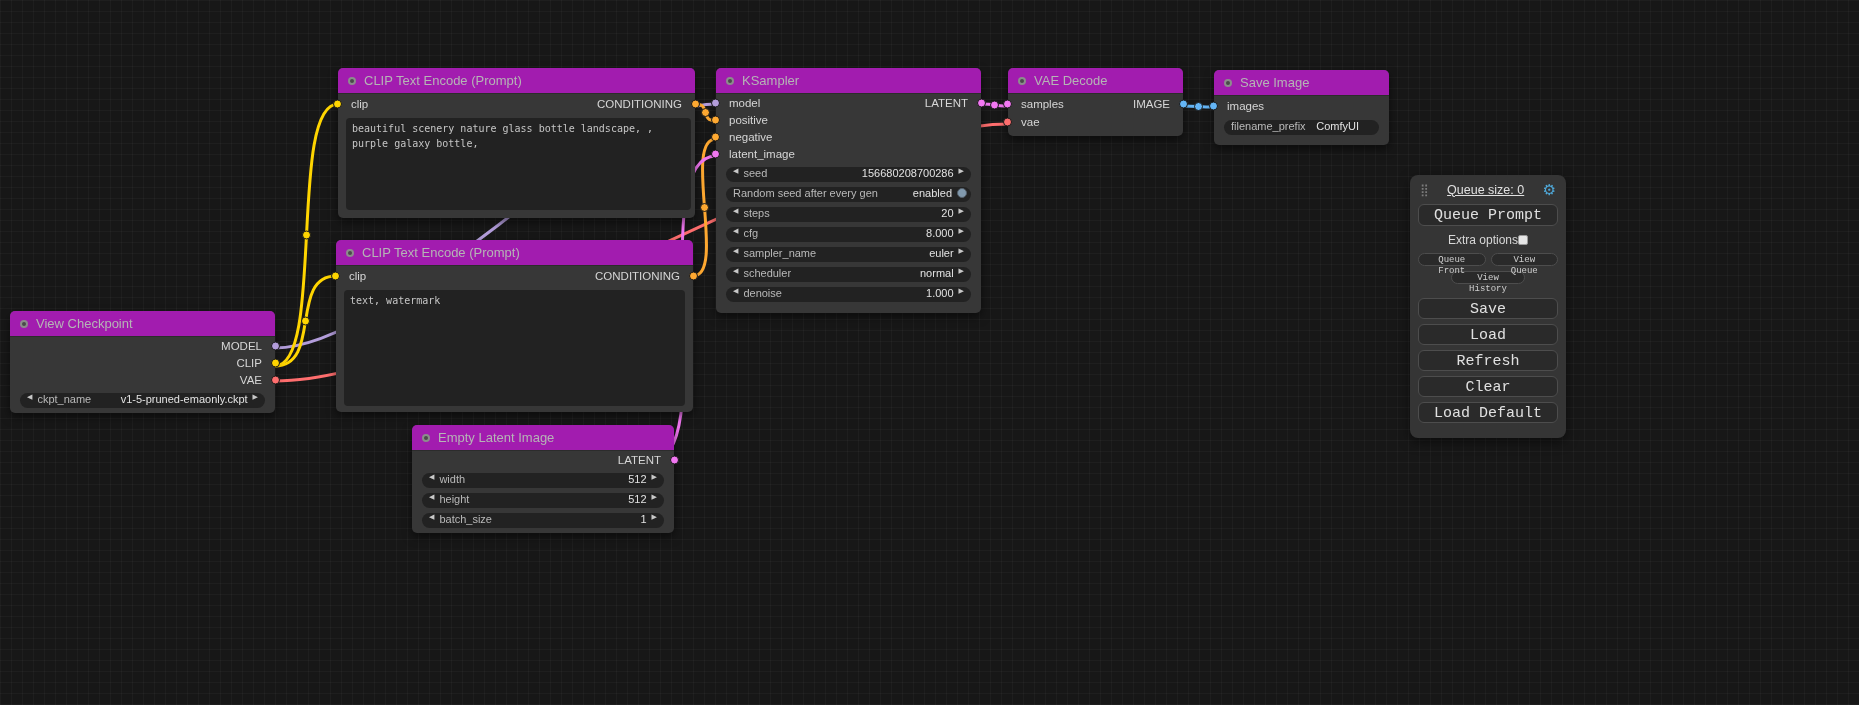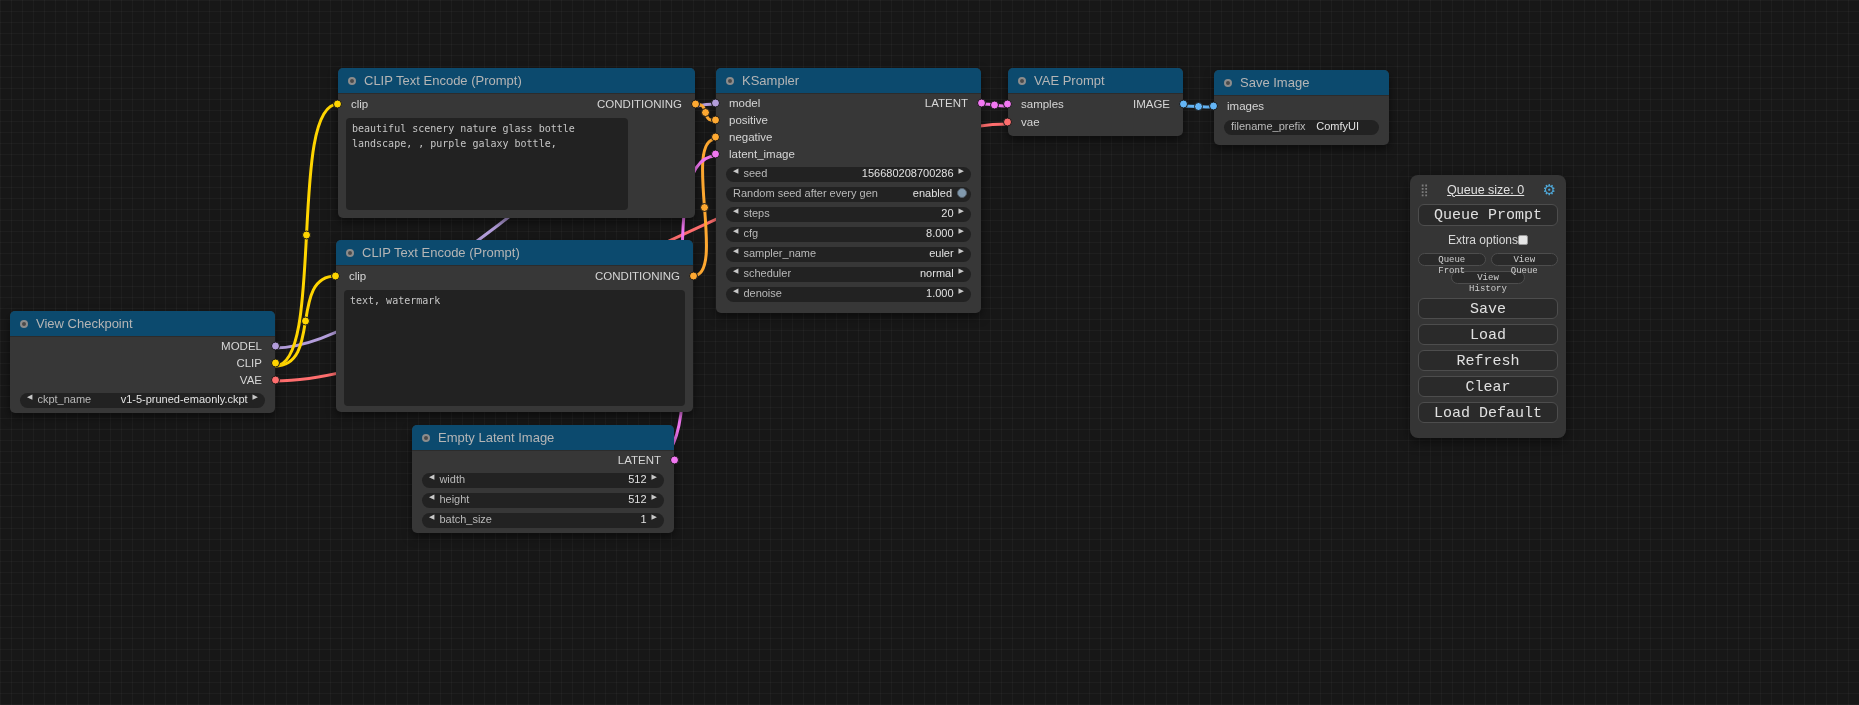--- a/index.html
+++ b/index.html
@@ -16,21 +16,21 @@
   }
   #wires { position:absolute; inset:0; z-index:1; }
   .node {
     position:absolute; z-index:2;
     background:#373737; border-radius:5px;
     box-shadow:0 4px 10px rgba(0,0,0,.5);
     color:#d0d0d0;
   }
   .node-title {
     height:26px; display:flex; align-items:center; gap:8px;
-    padding:0 10px; background:#0c4a6e; border-radius:5px 5px 0 0;
+    padding:0 10px; background:#a21caf; border-radius:5px 5px 0 0;
     color:#b5b5b5; font-size:13px; border-bottom:1px solid #2c2c2c;
   }
   .collapse-dot {
     width:8px; height:8px; border-radius:50%;
     background:#4a4a4a; border:2px solid #8c8c8c; flex:0 0 auto;
   }
   .slot-row {
     position:relative; height:17px; display:flex; align-items:center;
     font-size:11.5px; color:#d6d6d6; padding:0 13px;
   }
@@ -137,21 +137,21 @@
     <div class="node-title">
       <span class="collapse-dot"></span>
       <span>CLIP Text Encode (Prompt)</span>
     </div>
     <div class="slot-row dual">
       <span>clip</span>
       <span class="dot in" style="background-color: rgb(255, 213, 0);"></span>
       <span>CONDITIONING</span>
       <span class="dot out" style="background-color: rgb(255, 169, 49);"></span>
     </div>
-    <div class="prompt-box" style="top:50px; width:282px; height:92px;">beautiful scenery nature glass bottle landscape, , purple galaxy bottle,</div>
+    <div class="prompt-box" style="top:50px; width:345px; height:92px;">beautiful scenery nature glass bottle landscape, , purple galaxy bottle,</div>
   </div>
 
   <div class="node" style="left:336px; top:240px; width:357px; height:172px;">
     <div class="node-title">
       <span class="collapse-dot"></span>
       <span>CLIP Text Encode (Prompt)</span>
     </div>
     <div class="slot-row dual">
       <span>clip</span>
       <span class="dot in" style="background-color: rgb(255, 213, 0);"></span>
@@ -254,21 +254,21 @@
       <span class="arrow">◀</span>
       <span class="w-label">denoise</span>
       <span class="w-value">1.000</span>
       <span class="arrow">▶</span>
     </div>
   </div>
 
   <div class="node" style="left:1008px; top:68px; width:175px; height:68px; padding-top:0;">
     <div class="node-title">
       <span class="collapse-dot"></span>
-      <span>VAE Prompt</span>
+      <span>VAE Decode</span>
     </div>
     <div class="slot-row dual" style="height:19px;">
       <span>samples</span>
       <span class="dot in" style="background-color: rgb(242, 119, 242);"></span>
       <span>IMAGE</span>
       <span class="dot out" style="background-color: rgb(100, 181, 246);"></span>
     </div>
     <div class="slot-row">
       <span>vae</span>
       <span class="dot in" style="background-color: rgb(255, 110, 110);"></span>

